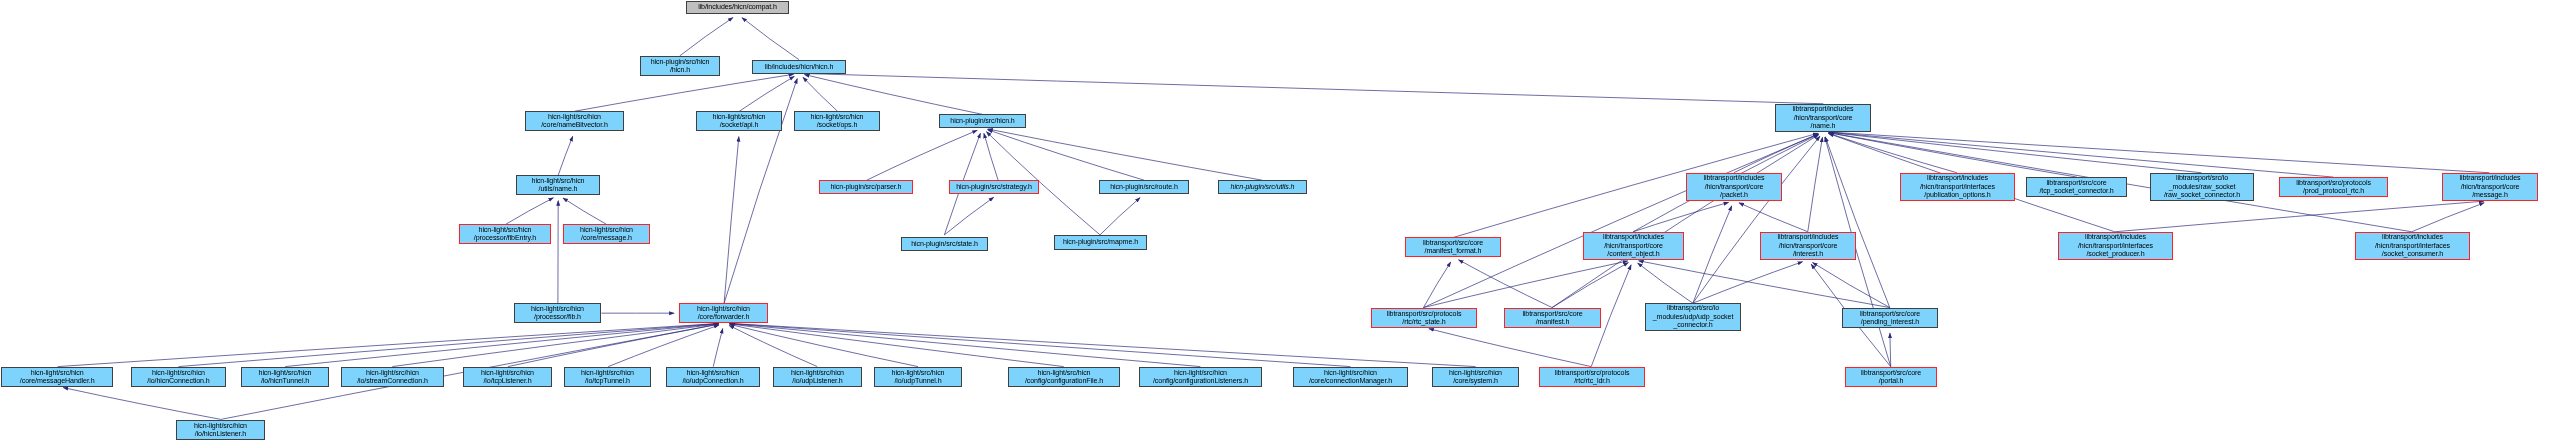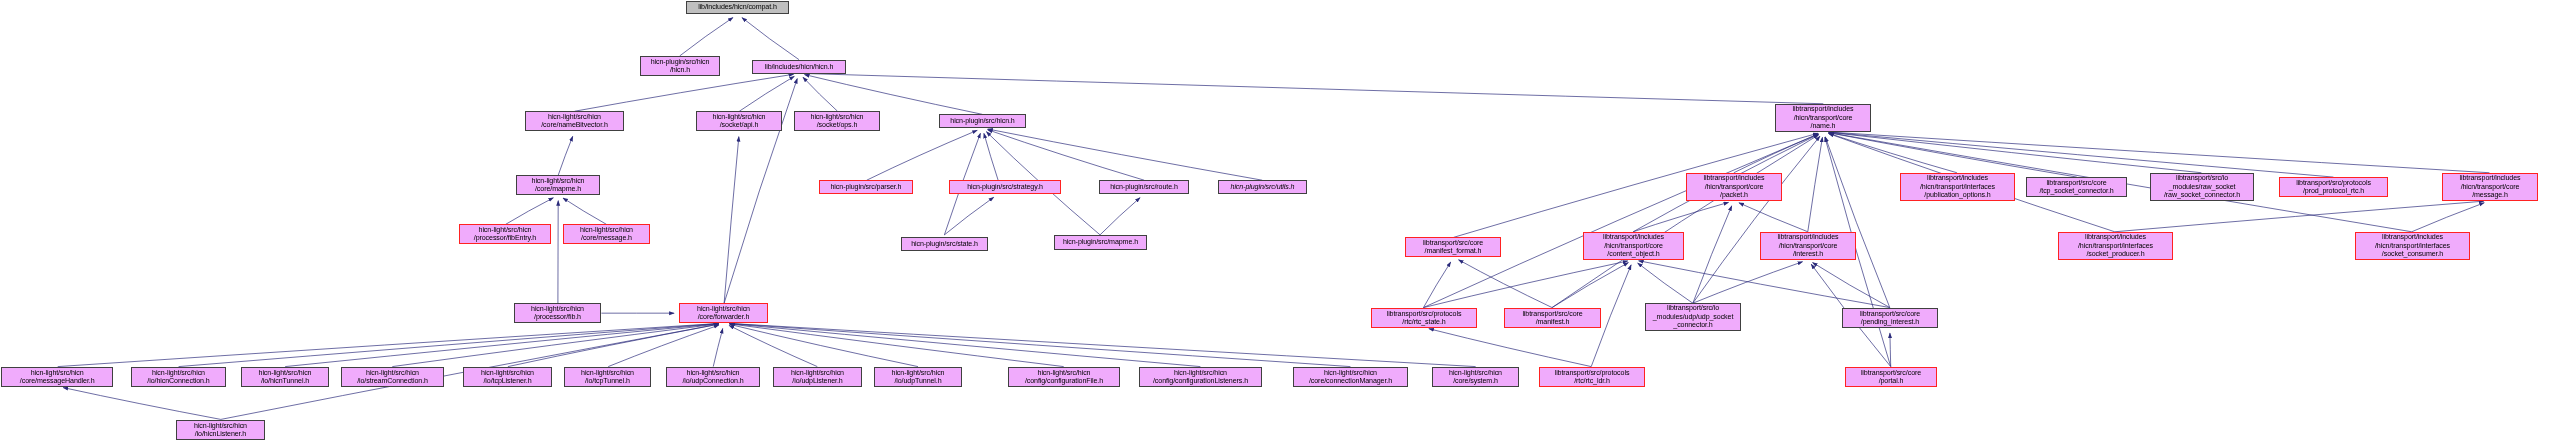--- a/index.html
+++ b/index.html
@@ -8,21 +8,21 @@
   #graph{position:relative;width:2576px;height:448px;background:#ffffff;overflow:hidden;}
   #edges{position:absolute;left:0;top:0;width:2576px;height:448px;pointer-events:none;}
   .node{
     position:absolute;
     box-sizing:border-box;
     display:flex;
     flex-direction:column;
     align-items:center;
     justify-content:center;
     text-align:center;
-    background:#f0abfc;
+    background:#7dd3fc;
     border:0.6px solid #404040;
     color:#000000;
     font-size:7.1px;
     line-height:8.4px;
     letter-spacing:-0.1px;
     white-space:pre;
     z-index:3;
   }
   .node.red{border:0.6px solid #ff2222;}
   .node.root{background:#bfbfbf;border:0.6px solid #404040;}
@@ -113,23 +113,23 @@
   </svg>
   <div id="node-layer">
       <div class="node root" style="left: 686px; top: 0.6px; width: 103px; height: 13.7px;"><span>lib/includes/hicn/compat.h</span></div>
       <div class="node" style="left: 640px; top: 56px; width: 80px; height: 20px;"><span>hicn-plugin/src/hicn</span><span>/hicn.h</span></div>
       <div class="node" style="left: 752px; top: 60px; width: 94px; height: 13.7px;"><span>lib/includes/hicn/hicn.h</span></div>
       <div class="node" style="left: 525px; top: 111px; width: 99px; height: 20px;"><span>hicn-light/src/hicn</span><span>/core/nameBitvector.h</span></div>
       <div class="node" style="left: 696px; top: 111px; width: 86px; height: 20px;"><span>hicn-light/src/hicn</span><span>/socket/api.h</span></div>
       <div class="node" style="left: 794px; top: 111px; width: 86px; height: 20px;"><span>hicn-light/src/hicn</span><span>/socket/ops.h</span></div>
       <div class="node" style="left: 939px; top: 114px; width: 87px; height: 13.7px;"><span>hicn-plugin/src/hicn.h</span></div>
       <div class="node" style="left: 1775px; top: 104px; width: 96px; height: 28px;"><span>libtransport/includes</span><span>/hicn/transport/core</span><span>/name.h</span></div>
-      <div class="node" style="left: 516px; top: 175px; width: 84px; height: 20px;"><span>hicn-light/src/hicn</span><span>/core/mapme.h</span></div>
+      <div class="node" style="left: 516px; top: 175px; width: 84px; height: 20px;"><span>hicn-light/src/hicn</span><span>/utils/name.h</span></div>
       <div class="node red" style="left: 819px; top: 180px; width: 94px; height: 13.7px;"><span>hicn-plugin/src/parser.h</span></div>
-      <div class="node red" style="left: 949px; top: 180px; width: 112px; height: 13.7px;"><span>hicn-plugin/src/strategy.h</span></div>
+      <div class="node red" style="left: 949px; top: 180px; width: 90px; height: 13.7px;"><span>hicn-plugin/src/strategy.h</span></div>
       <div class="node" style="left: 1099px; top: 180px; width: 90px; height: 13.7px;"><span>hicn-plugin/src/route.h</span></div>
       <div class="node" style="left: 1218px; top: 180px; width: 89px; height: 13.7px; font-style: italic;"><span>hicn-plugin/src/utils.h</span></div>
       <div class="node red" style="left: 1686px; top: 173px; width: 96px; height: 28px;"><span>libtransport/includes</span><span>/hicn/transport/core</span><span>/packet.h</span></div>
       <div class="node red" style="left: 1900px; top: 173px; width: 115px; height: 28px;"><span>libtransport/includes</span><span>/hicn/transport/interfaces</span><span>/publication_options.h</span></div>
       <div class="node" style="left: 2026px; top: 177px; width: 101px; height: 20px;"><span>libtransport/src/core</span><span>/tcp_socket_connector.h</span></div>
       <div class="node" style="left: 2150px; top: 173px; width: 104px; height: 28px;"><span>libtransport/src/io</span><span>_modules/raw_socket</span><span>/raw_socket_connector.h</span></div>
       <div class="node red" style="left: 2279px; top: 177px; width: 109px; height: 20px;"><span>libtransport/src/protocols</span><span>/prod_protocol_rtc.h</span></div>
       <div class="node red" style="left: 2442px; top: 173px; width: 96px; height: 28px;"><span>libtransport/includes</span><span>/hicn/transport/core</span><span>/message.h</span></div>
       <div class="node red" style="left: 459px; top: 224px; width: 92px; height: 20px;"><span>hicn-light/src/hicn</span><span>/processor/fibEntry.h</span></div>
       <div class="node red" style="left: 563px; top: 224px; width: 87px; height: 20px;"><span>hicn-light/src/hicn</span><span>/core/message.h</span></div>

